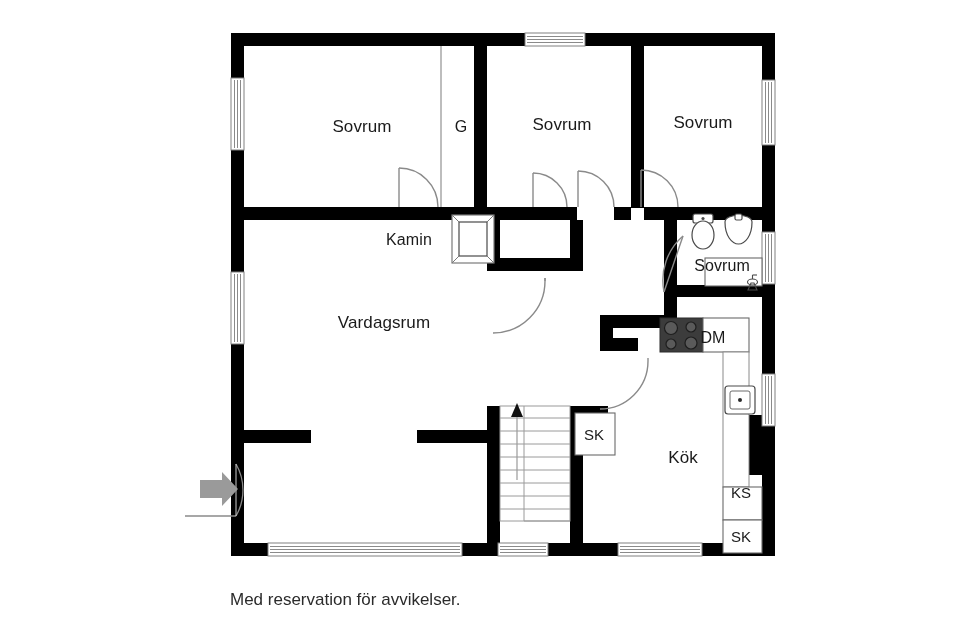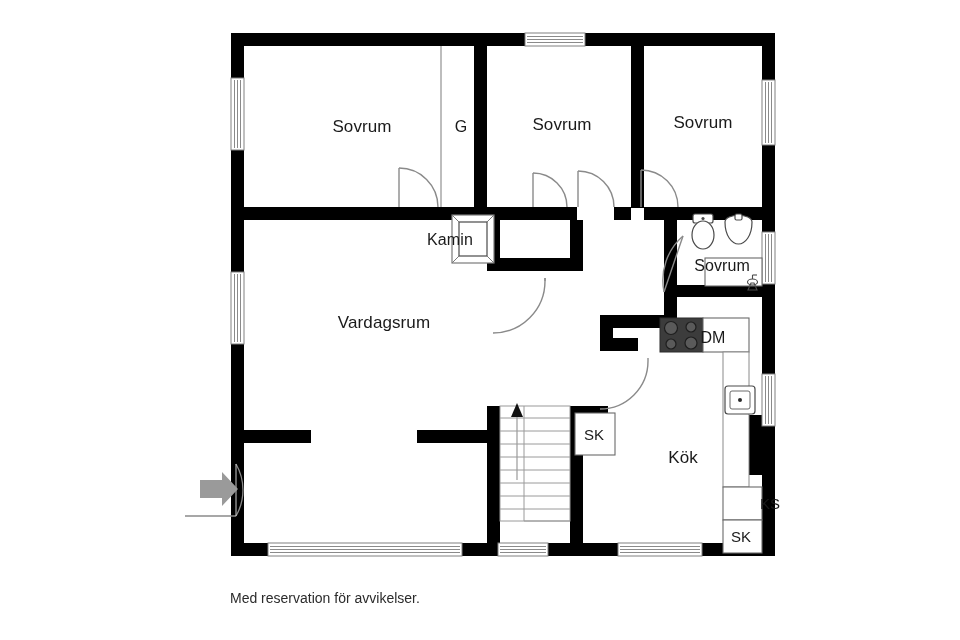--- a/index.html
+++ b/index.html
@@ -32,21 +32,21 @@
     transform: translate(-50%, -50%);
     letter-spacing: 0.1px;
   }
   .lbl-lg { font-size: 17px; }
   .lbl-md { font-size: 16px; }
   .lbl-sm { font-size: 15px; text-align: right; }
   #caption {
     position: absolute;
     left: 230px;
     top: 590px;
-    font-size: 14px;
+    font-size: 17px;
     color: #2b2b2b;
     font-family: "Liberation Sans", sans-serif;
   }
 </style>
 </head>
 <body>
 
 <div id="stage">
 
   <svg id="plan-svg" viewBox="0 0 960 640">
@@ -299,24 +299,24 @@
         <line x1="517" y1="417" x2="517" y2="480" stroke="#9a9a9a" stroke-width="1.2"></line>
       </g>
     </g>
 
   </svg>
 
   <div class="room-label lbl-lg" style="left:362px; top:127px;">Sovrum</div>
   <div class="room-label lbl-md" style="left:461px; top:127px;">G</div>
   <div class="room-label lbl-lg" style="left:562px; top:125px;">Sovrum</div>
   <div class="room-label lbl-lg" style="left:703px; top:123px;">Sovrum</div>
-  <div class="room-label lbl-md" style="left:450px; top:240px;">Kamin</div>
+  <div class="room-label lbl-md" style="left:409px; top:240px;">Kamin</div>
   <div class="room-label lbl-md" style="left:722px; top:266px;">Sovrum</div>
   <div class="room-label lbl-lg" style="left:365px; top:323px;margin-left:19px;">Vardagsrum</div>
   <div class="room-label lbl-md" style="left:713px; top:338px;">DM</div>
   <div class="room-label lbl-sm" style="left:594px; top:434px;">SK</div>
   <div class="room-label lbl-lg" style="left:663px; top:458px;margin-left:20px;">Kök</div>
-  <div class="room-label lbl-sm" style="left:741px; top:503px;margin-left:29px;">KS</div>
+  <div class="room-label lbl-sm" style="left:741px; top:492px;">KS</div>
   <div class="room-label lbl-sm" style="left:741px; top:536px;">SK</div>
 
   <div id="caption">Med reservation för avvikelser.</div>
 
 </div>
 
 </body></html>

